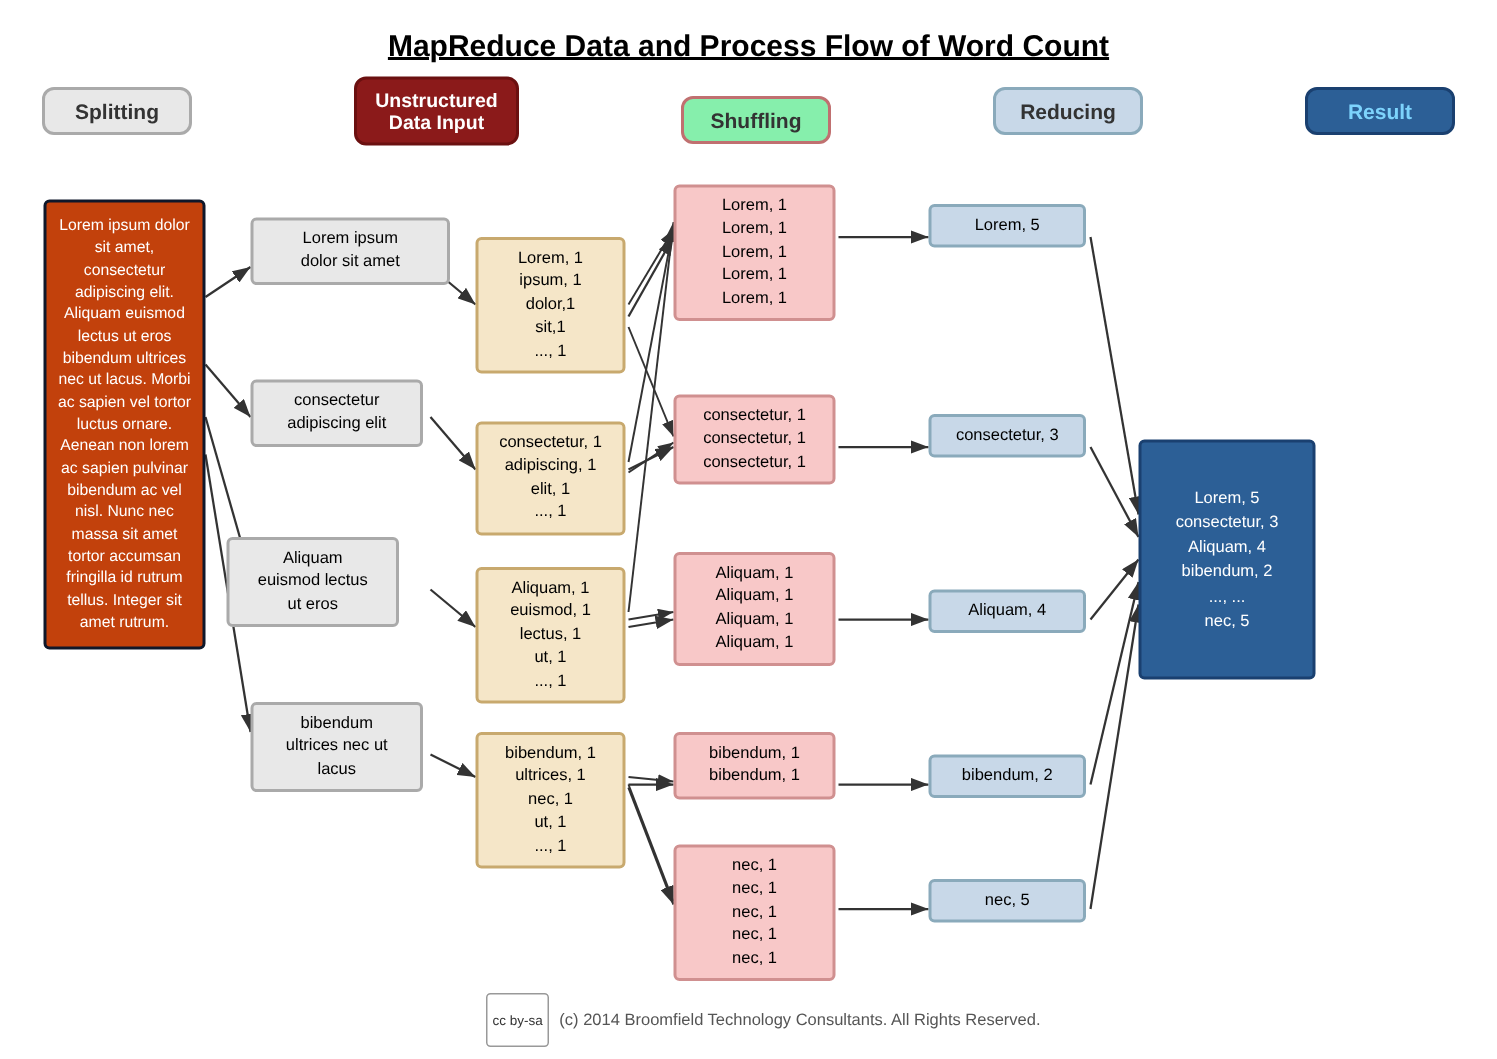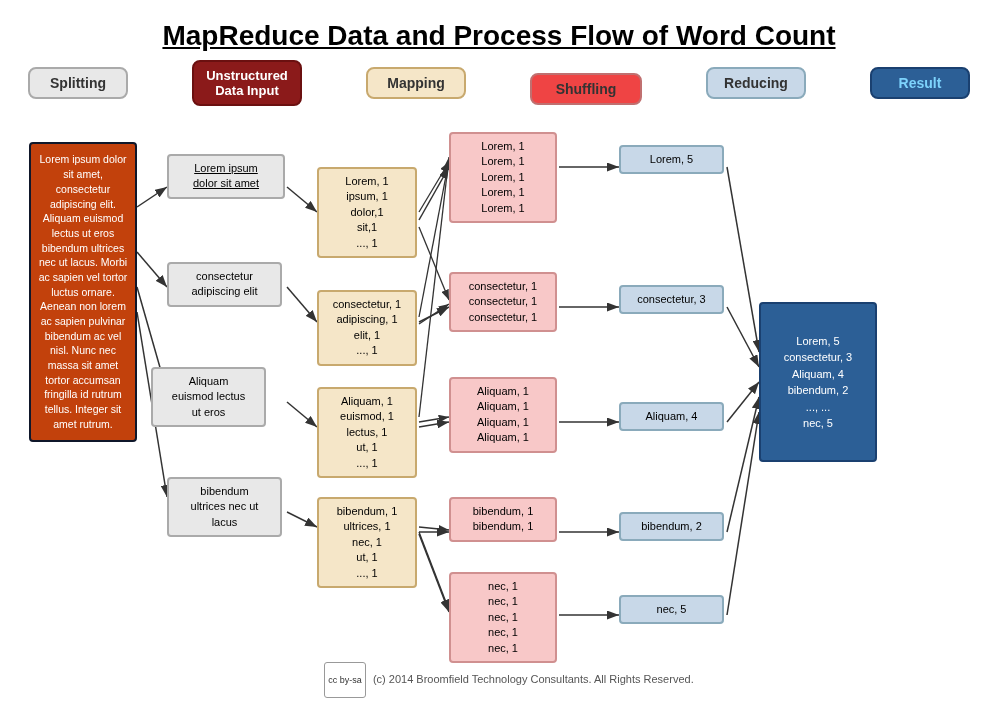--- a/index.html
+++ b/index.html
@@ -13,21 +13,21 @@
     }
     .page {
       width: 998px;
       height: 706px;
       background: #fff;
       position: relative;
       padding: 10px;
     }
     .title {
       text-align: center;
-      font-size: 28px;
+      font-size: 20px;
       font-weight: bold;
       text-decoration: underline;
       padding: 10px 0 8px 0;
       color: #000;
     }
     
     .phase-row {
       display: flex;
       align-items: center;
       justify-content: space-between;
@@ -55,24 +55,24 @@
       border: 2px solid #aaa;
       width: 100px;
     }
     .phase-mapping {
       background: #f5e6c8;
       color: #333;
       border: 2px solid #c8a96e;
       width: 100px;
     }
     .phase-shuffling {
-      background: #ef4444;
+      background: #86efac;
       color: #333;
       border: 2px solid #c07070;
-      width: 112px;
+      width: 100px;
       margin-top: 11px;
     }
     .phase-reducing {
       background: #c8d8e8;
       color: #333;
       border: 2px solid #8aaabb;
       width: 100px;
     }
     .phase-result {
       background: #2c5f96;
@@ -169,21 +169,20 @@
 </head>
 <body>
 
 <div class="page">
 
   <div class="title">MapReduce Data and Process Flow of Word Count</div>
 
   <div class="phase-row">
     <div class="phase-box phase-splitting">Splitting</div>
     <div class="phase-box phase-unstructured">Unstructured<br>Data Input</div>
-    <div class="phase-box phase-mapping">Mapping</div>
     <div class="phase-box phase-shuffling">Shuffling</div>
     <div class="phase-box phase-reducing">Reducing</div>
     <div class="phase-box phase-result">Result</div>
   </div>
 
   <div class="diagram">
 
     <svg class="arrows-svg">
       <defs>
         <marker id="arrowhead" markerWidth="8" markerHeight="6" refX="8" refY="3" orient="auto">
@@ -237,21 +236,21 @@
       <line x1="708" y1="195" x2="740" y2="255" stroke="#333" stroke-width="1.5" marker-end="url(#arrowhead)"></line>
       <line x1="708" y1="310" x2="740" y2="270" stroke="#333" stroke-width="1.5" marker-end="url(#arrowhead)"></line>
       <line x1="708" y1="420" x2="740" y2="285" stroke="#333" stroke-width="1.5" marker-end="url(#arrowhead)"></line>
       <line x1="708" y1="503" x2="740" y2="300" stroke="#333" stroke-width="1.5" marker-end="url(#arrowhead)"></line>
     </svg>
 
     <div class="box box-input" style="left:10px; top:30px; width:108px; height:300px;">
       <span>Lorem ipsum dolor sit amet, consectetur adipiscing elit. Aliquam euismod lectus ut eros bibendum ultrices nec ut lacus. Morbi ac sapien vel tortor luctus ornare. Aenean non lorem ac sapien pulvinar bibendum ac vel nisl. Nunc nec massa sit amet tortor accumsan fringilla id rutrum tellus. Integer sit amet rutrum.</span>
     </div>
 
-    <div class="box box-split" style="left:148px; top:42px; width:118px;text-decoration:underline;">Lorem ipsum<br>dolor sit amet</div>
+    <div class="box box-split" style="left:148px; top:42px; width:133px;">Lorem ipsum<br>dolor sit amet</div>
     <div class="box box-split" style="left:148px; top:150px; width:115px;">consectetur<br>adipiscing elit</div>
     <div class="box box-split" style="left:132px; top:255px; width:115px;">Aliquam<br>euismod lectus<br>ut eros</div>
     <div class="box box-split" style="left:148px; top:365px; width:115px;">bibendum<br>ultrices nec ut<br>lacus</div>
 
     <div class="box box-map" style="left:298px; top:55px; width:100px;">Lorem, 1<br>ipsum, 1<br>dolor,1<br>sit,1<br>..., 1</div>
     <div class="box box-map" style="left:298px; top:178px; width:100px;">consectetur, 1<br>adipiscing, 1<br>elit, 1<br>..., 1</div>
     <div class="box box-map" style="left:298px; top:275px; width:100px;">Aliquam, 1<br>euismod, 1<br>lectus, 1<br>ut, 1<br>..., 1</div>
     <div class="box box-map" style="left:298px; top:385px; width:100px;">bibendum, 1<br>ultrices, 1<br>nec, 1<br>ut, 1<br>..., 1</div>
 
     <div class="box box-shuffle" style="left:430px; top:20px; width:108px;">Lorem, 1<br>Lorem, 1<br>Lorem, 1<br>Lorem, 1<br>Lorem, 1</div>

